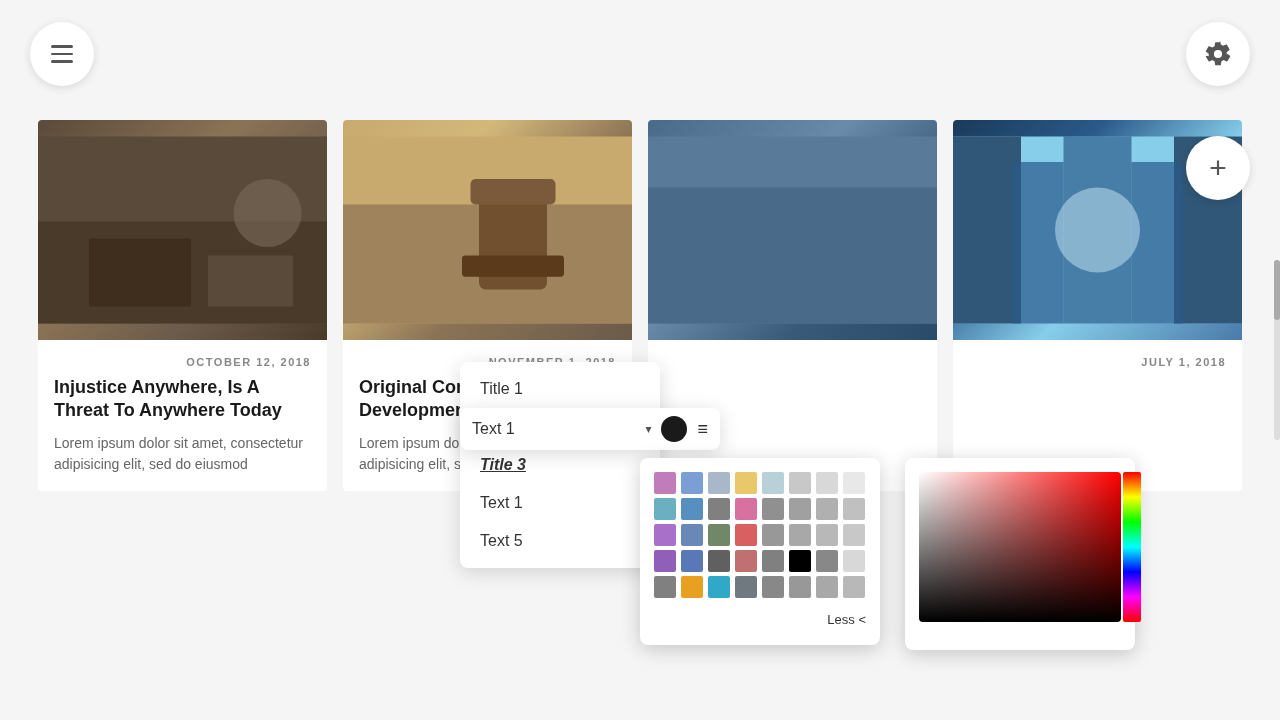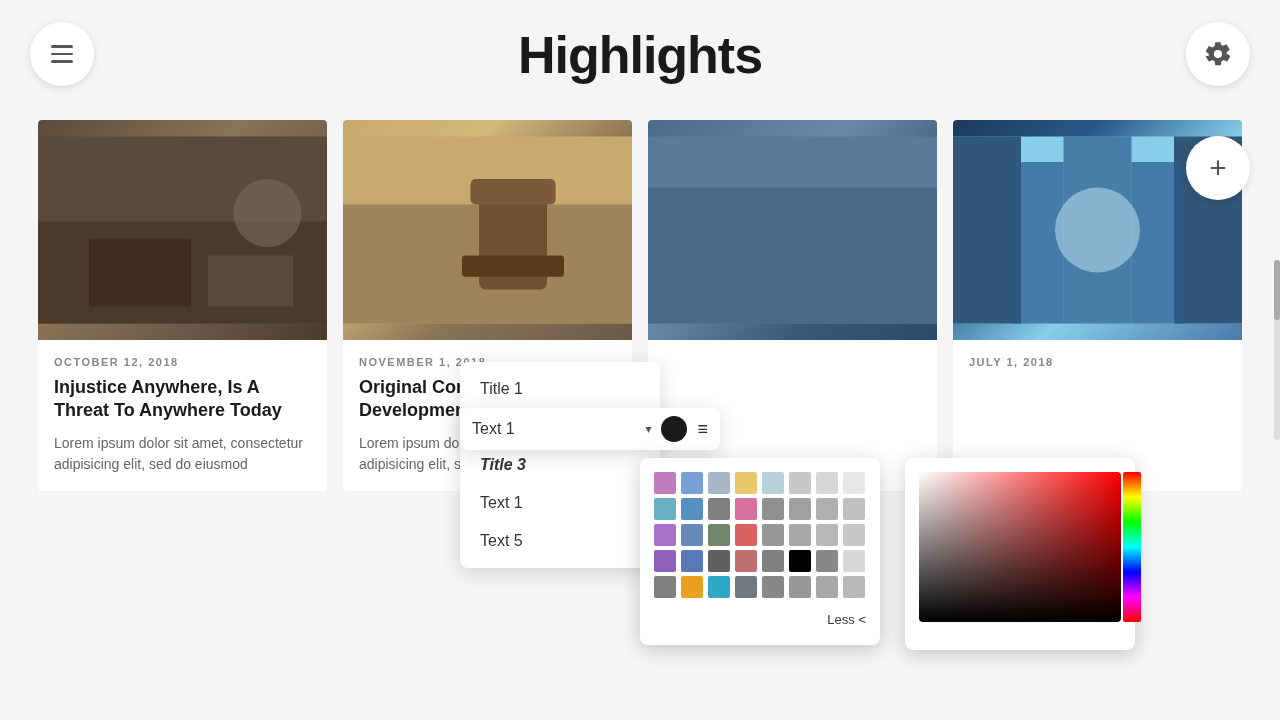--- a/index.html
+++ b/index.html
@@ -125,20 +125,21 @@
     .card-img-4 {
       background: linear-gradient(135deg, #1a3a5a 0%, #2a5a8a 30%, #87ceeb 60%, #4a7aaa 100%);
     }
     .card-date {
       font-size: 11px;
       font-weight: 600;
       color: #888;
       letter-spacing: 1.5px;
       text-transform: uppercase;
       padding: 16px 16px 8px;
+      text-align: right;
     }
     .card-title {
       font-size: 18px;
       font-weight: 700;
       color: #1a1a1a;
       padding: 0 16px 10px;
       line-height: 1.3;
     }
     .card-body {
       font-size: 14px;
@@ -161,20 +162,21 @@
     }
     .dropdown-item {
       padding: 10px 20px;
       font-size: 16px;
       color: #333;
       cursor: pointer;
     }
     .dropdown-item.bold {
       font-weight: 700;
       font-style: italic;
+      text-decoration: underline;
     }
 
     
     .text-field-row {
       position: absolute;
       top: 408px;
       left: 460px;
       display: flex;
       align-items: center;
       background: white;
@@ -311,21 +313,20 @@
 <body>
 
 <div class="header">
   <button class="menu-btn">
     <div class="bar">
       <span></span>
       <span></span>
       <span></span>
     </div>
   </button>
-  <h1 class="header-title">Highlights</h1>
   <button class="settings-btn">
     <svg class="gear-svg" viewBox="0 0 24 24">
       <path d="M12 15.5A3.5 3.5 0 018.5 12 3.5 3.5 0 0112 8.5a3.5 3.5 0 013.5 3.5 3.5 3.5 0 01-3.5 3.5m7.43-2.92c.04-.34.07-.68.07-1.08s-.03-.74-.07-1.08l2.32-1.8c.21-.16.27-.46.12-.7l-2.2-3.8c-.14-.24-.42-.32-.66-.24l-2.74 1.1c-.57-.44-1.18-.81-1.86-1.08l-.42-2.9A.5.5 0 0014 2h-4c-.25 0-.47.18-.5.42l-.42 2.9c-.68.27-1.29.64-1.86 1.08l-2.74-1.1c-.24-.08-.52 0-.66.24l-2.2 3.8c-.14.24-.08.54.12.7l2.32 1.8c-.04.34-.07.69-.07 1.08s.03.74.07 1.08L1.74 13.6c-.21.16-.27.46-.12.7l2.2 3.8c.14.24.42.32.66.24l2.74-1.1c.57.44 1.18.81 1.86 1.08l.42 2.9c.03.24.25.42.5.42h4c.25 0 .47-.18.5-.42l.42-2.9c.68-.27 1.29-.64 1.86-1.08l2.74 1.1c.24.08.52 0 .66-.24l2.2-3.8c.14-.24.08-.54-.12-.7l-2.32-1.8z"></path>
     </svg>
   </button>
 </div>
 
 <button class="add-btn">
   <span style="font-size:30px;line-height:1;">+</span>
 </button>

